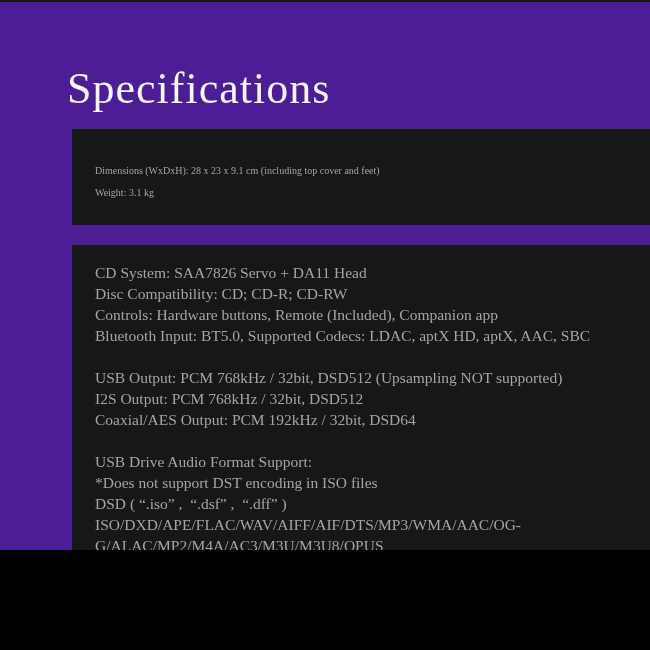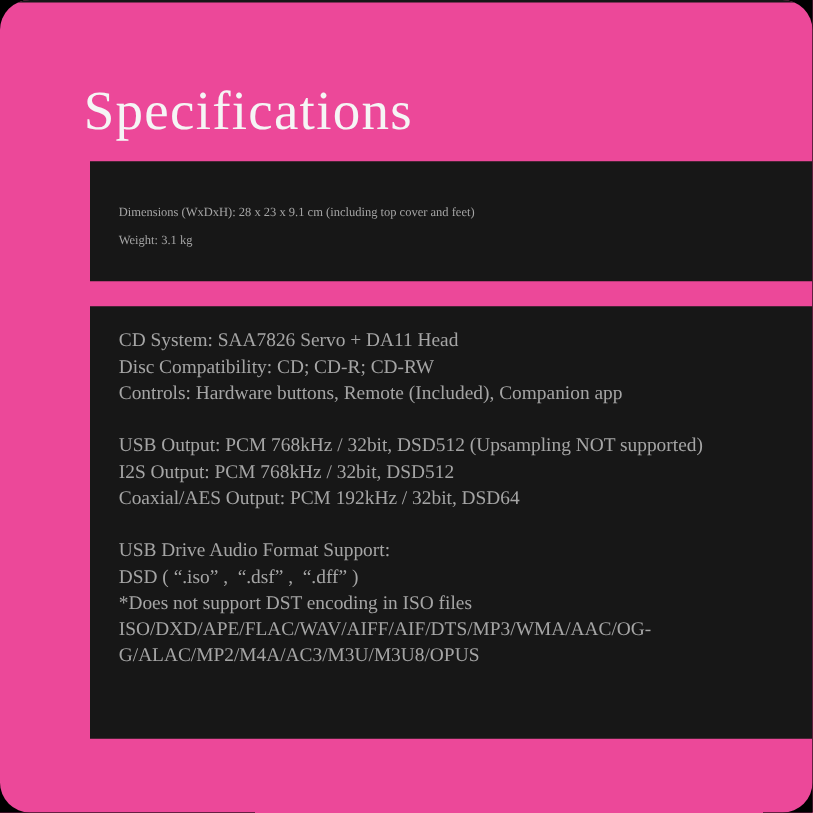--- a/index.html
+++ b/index.html
@@ -3,25 +3,24 @@
 <meta charset="utf-8">
 <style>
   html, body {
     margin: 0;
     padding: 0;
     background: #000;
   }
   .canvas {
     position: relative;
     width: 650px;
-    height: 650px;
-    background: #ec4899;
+    height: 550px;
+    background: #4c1d95;
     overflow: hidden;
     font-family: "Liberation Serif", serif;
-    border-radius: 24px;
   }
   .top-edge {
     position: absolute;
     left: 0; top: 0;
     width: 650px; height: 2px;
     background: #161616;
   }
   .page-title {
     position: absolute;
     left: 67px;
@@ -77,25 +76,26 @@
 
   <section class="panel panel-dims">
     <div class="line">Dimensions (WxDxH): 28 x 23 x 9.1 cm (including top cover and feet)</div>
     <div class="line">Weight: 3.1 kg</div>
   </section>
 
   <section class="panel panel-specs">
     <div class="line">CD System: SAA7826 Servo + DA11 Head</div>
     <div class="line">Disc Compatibility: CD; CD-R; CD-RW</div>
     <div class="line">Controls: Hardware buttons, Remote (Included), Companion app</div>
+    <div class="line">Bluetooth Input: BT5.0, Supported Codecs: LDAC, aptX HD, aptX, AAC, SBC</div>
     <div class="line"></div>
     <div class="line">USB Output: PCM 768kHz / 32bit, DSD512 (Upsampling NOT supported)</div>
     <div class="line">I2S Output: PCM 768kHz / 32bit, DSD512</div>
     <div class="line">Coaxial/AES Output: PCM 192kHz / 32bit, DSD64</div>
     <div class="line"></div>
     <div class="line">USB Drive Audio Format Support:</div>
+    <div class="line">*Does not support DST encoding in ISO files</div>
     <div class="line">DSD ( “.iso” ,  “.dsf” ,  “.dff” )</div>
-    <div class="line">*Does not support DST encoding in ISO files</div>
     <div class="line">ISO/DXD/APE/FLAC/WAV/AIFF/AIF/DTS/MP3/WMA/AAC/OG-</div>
     <div class="line">G/ALAC/MP2/M4A/AC3/M3U/M3U8/OPUS</div>
   </section>
 
 </div>
 
 </body></html>

